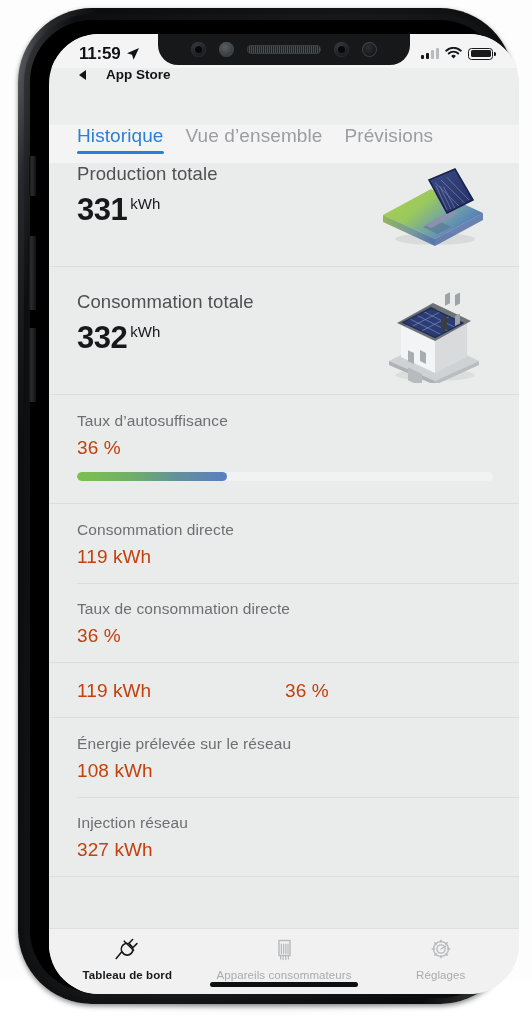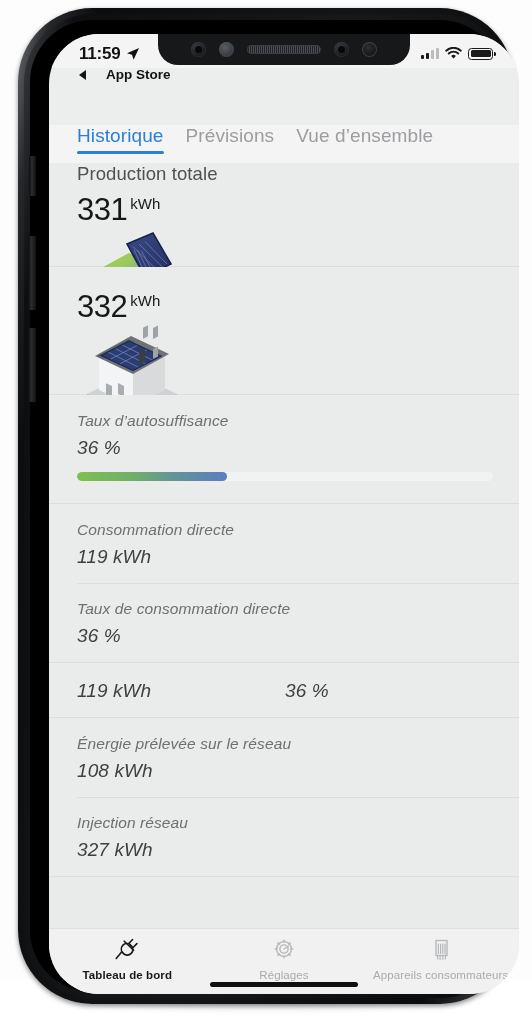--- a/index.html
+++ b/index.html
@@ -254,74 +254,72 @@
     border-bottom: 1px solid #dcdddd;
     position: relative;
   }
 
   .hero {
     height: 128px;
     padding: 22px 0 8px 28px;
     display: flex;
     align-items: flex-start;
     justify-content: space-between;
-    flex-direction: column;
   }
   .hero-text { padding-top: 2px; }
   .hero-label {
     font-size: 18.5px;
     color: #4e5052;
     letter-spacing: 0.1px;
     margin-bottom: 9px;
   }
   .hero-value {
     display: flex;
     align-items: flex-start;
     gap: 3px;
   }
   .hero-num {
     font-size: 31px;
-    font-weight: normal;
+    font-weight: bold;
     color: #16181a;
     letter-spacing: -0.5px;
     line-height: 1;
   }
   .hero-unit {
     font-size: 15px;
     color: #16181a;
     line-height: 1;
     padding-top: 2px;
   }
   .hero-icon {
     margin: 2px 32px 0 0;
     flex: none;
   }
 
   
   .row {
     padding: 17px 26px 15px 28px;
     position: relative;
-    font-style: italic;
   }
   .row + .row::before {
     content: "";
     position: absolute;
     left: 28px; right: 0; top: 0;
     height: 1px;
     background: #dcdddd;
   }
   .row-label {
     font-size: 15.5px;
     color: #6d6f71;
     letter-spacing: 0.1px;
     margin-bottom: 7px;
   }
   .row-value {
     font-size: 19px;
-    color: #404040;
+    color: #c2410c;
     letter-spacing: 0.1px;
   }
 
   .row.progress-row { padding-bottom: 22px; }
   .progress-track {
     margin-top: 13px;
     height: 9px;
     border-radius: 5px;
     background: #f1f2f2;
     overflow: hidden;
@@ -435,24 +433,24 @@
       <div class="backlink">
         <span class="back-caret"></span>
         <span>App Store</span>
       </div>
 
       <div class="tabbar-top">
         <div class="tab-top active">
           <span>Historique</span>
         </div>
         <div class="tab-top">
+          <span>Vue d’ensemble</span>
+        </div>
+        <div class="tab-top">
           <span>Prévisions</span>
-        </div>
-        <div class="tab-top">
-          <span>Vue d’ensemble</span>
         </div>
       </div>
 
       <div class="content">
 
         <div class="content-gap"></div>
 
         <div class="card hero">
           <div class="hero-text">
             <div class="hero-label">Production totale</div>
@@ -496,20 +494,21 @@
                 <path d="M61.6 31 L73 54" transform="translate(-1,-8)"></path>
                 <path d="M65.4 35.6 L77 57.6" transform="translate(-1,-12)"></path>
               </g>
               <path d="M50 17 L76 6 L94 37 L68 50 Z" fill="none" stroke="#19224b" stroke-width="1.6"></path>
             </svg>
           </div>
         </div>
 
         <div class="card hero">
           <div class="hero-text">
+            <div class="hero-label">Consommation totale</div>
             <div class="hero-value">
               <span class="hero-num">332</span>
               <span class="hero-unit">kWh</span>
             </div>
           </div>
           <div class="hero-icon">
             <svg width="108" height="92" viewBox="0 0 108 92">
               <ellipse cx="56" cy="84" rx="40" ry="6" fill="#000" opacity="0.06"></ellipse>
               <path d="M10 70 L54 48 L100 70 L56 90 Z" fill="#cfd2d4"></path>
               <path d="M10 70 L10 74 L56 94 L56 90 Z" fill="#aeb2b5"></path>
@@ -590,45 +589,45 @@
             <path d="M18.3 7.6 a5.6 5.6 0 0 0 -7.8 7.9" stroke="#17191b" stroke-width="1.6" fill="none" stroke-linecap="round"></path>
             <path d="M17 6.2 L20.6 2.5" stroke="#17191b" stroke-width="1.6" stroke-linecap="round"></path>
             <path d="M21.3 10.2 L24.9 6.6" stroke="#17191b" stroke-width="1.6" stroke-linecap="round"></path>
             <path d="M9.6 15.1 L4.2 21.4" stroke="#17191b" stroke-width="1.6" stroke-linecap="round"></path>
             <path d="M12.2 4.2 L21.6 13.3" stroke="#17191b" stroke-width="1.6" stroke-linecap="round"></path>
           </svg>
           <span class="tab-btm-label">Tableau de bord</span>
         </div>
         <div class="tab-btm">
           <svg width="30" height="26" viewBox="0 0 30 26">
+            <rect x="10" y="3.5" width="11" height="15" fill="none" stroke="#b6b8ba" stroke-width="1.4"></rect>
+            <path d="M12.4 7 L12.4 16.5 M14.6 7 L14.6 16.5 M16.8 7 L16.8 16.5 M19 7 L19 16.5" stroke="#b6b8ba" stroke-width="1.2" stroke-linecap="round"></path>
+            <path d="M11.6 18.5 L11.6 22 M14.1 18.5 L14.1 22.6 M16.8 18.5 L16.8 22.6 M19.4 18.5 L19.4 22" stroke="#b6b8ba" stroke-width="1.2" stroke-linecap="round"></path>
+          </svg>
+          <span class="tab-btm-label">Appareils consommateurs</span>
+        </div>
+        <div class="tab-btm">
+          <svg width="30" height="26" viewBox="0 0 30 26">
             <g stroke="#b6b8ba" stroke-width="1.4" fill="none">
               <circle cx="15" cy="12" r="7.4"></circle>
               <circle cx="15" cy="12" r="4.1"></circle>
             </g>
             <g stroke="#b6b8ba" stroke-width="1.5" stroke-linecap="round">
               <path d="M15 3.3 L15 5.1"></path>
                 <path d="M15 18.9 L15 20.7"></path>
               <path d="M6.3 12 L8.1 12"></path>
                 <path d="M21.9 12 L23.7 12"></path>
               <path d="M8.8 5.8 L10.1 7.1"></path>
                 <path d="M19.9 16.9 L21.2 18.2"></path>
               <path d="M21.2 5.8 L19.9 7.1"></path>
                 <path d="M10.1 16.9 L8.8 18.2"></path>
             </g>
             <path d="M15 12 L19.5 9.2" stroke="#b6b8ba" stroke-width="1.3" stroke-linecap="round"></path>
           </svg>
           <span class="tab-btm-label">Réglages</span>
         </div>
-        <div class="tab-btm">
-          <svg width="30" height="26" viewBox="0 0 30 26">
-            <rect x="10" y="3.5" width="11" height="15" fill="none" stroke="#b6b8ba" stroke-width="1.4"></rect>
-            <path d="M12.4 7 L12.4 16.5 M14.6 7 L14.6 16.5 M16.8 7 L16.8 16.5 M19 7 L19 16.5" stroke="#b6b8ba" stroke-width="1.2" stroke-linecap="round"></path>
-            <path d="M11.6 18.5 L11.6 22 M14.1 18.5 L14.1 22.6 M16.8 18.5 L16.8 22.6 M19.4 18.5 L19.4 22" stroke="#b6b8ba" stroke-width="1.2" stroke-linecap="round"></path>
-          </svg>
-          <span class="tab-btm-label">Appareils consommateurs</span>
-        </div>
       </div>
 
       <div class="home-indicator"></div>
 
     </div>
   </div>
 </div>
 
 </body></html>

